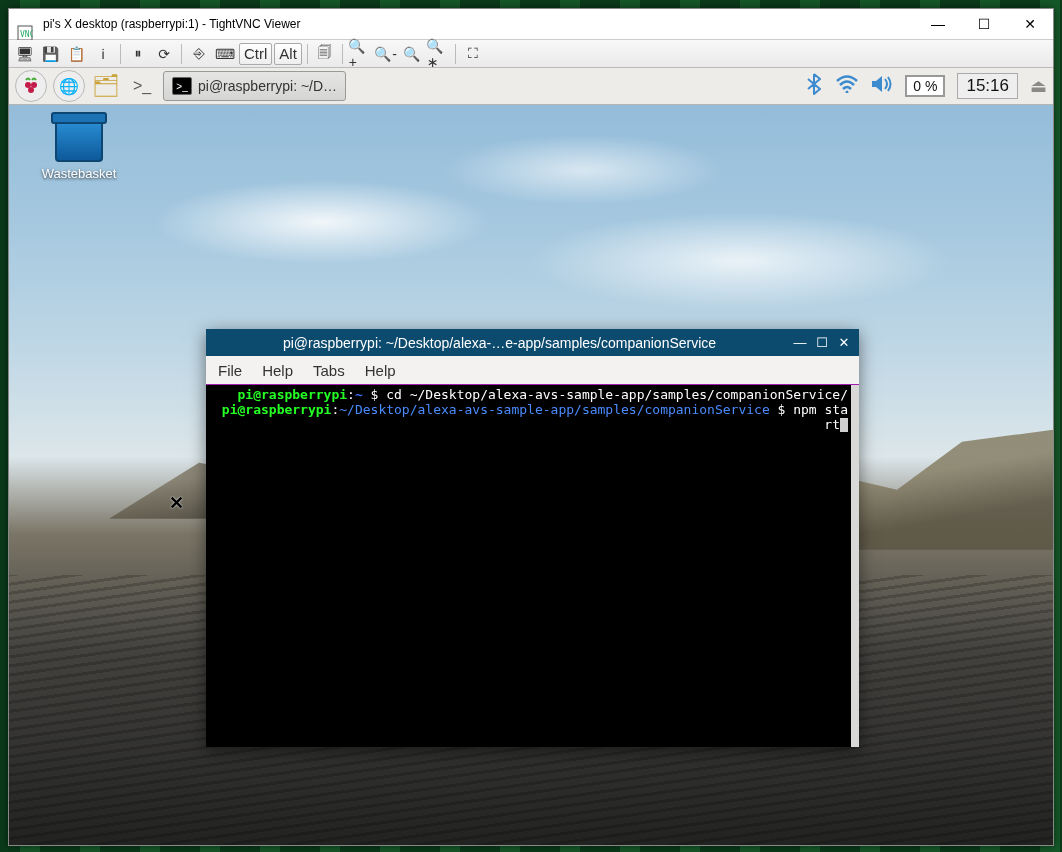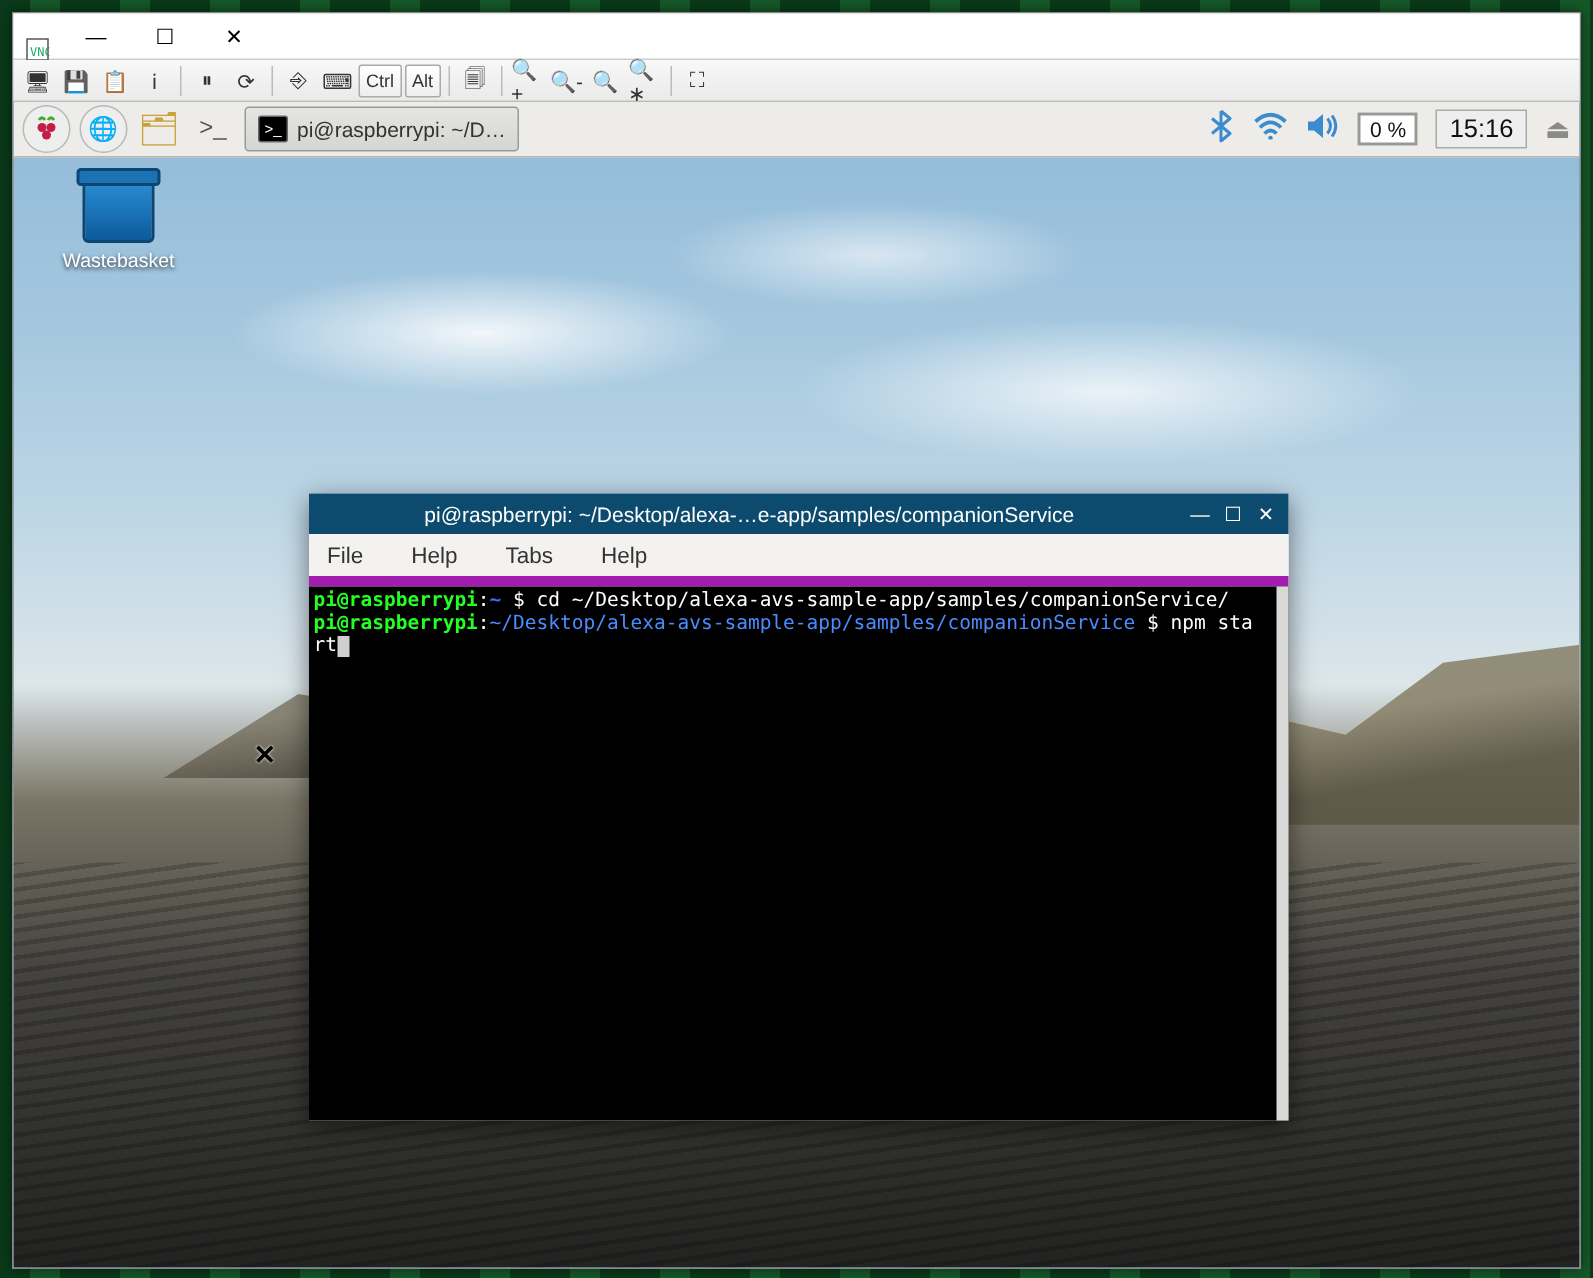--- a/index.html
+++ b/index.html
@@ -30,21 +30,21 @@
     height:27px;background:linear-gradient(#f8f8f8,#eaeaea);
     border-bottom:1px solid #bbb;display:flex;align-items:center;padding:0 4px;gap:2px;
   }
   .tb-icon{
     width:22px;height:22px;border:1px solid transparent;border-radius:2px;
     display:flex;align-items:center;justify-content:center;font-size:14px;color:#333;
   }
   .tb-sep{width:1px;height:20px;background:#bbb;margin:0 3px;}
   .tb-key{
     height:20px;padding:0 4px;border:1px solid #aaa;border-radius:2px;
-    background:linear-gradient(#fff,#eee);font-size:12px;color:#333;
+    background:linear-gradient(#fff,#eee);font-size:15px;color:#333;
     display:flex;align-items:center;
   }
   
   .remote-screen{
     flex:1;position:relative;overflow:hidden;
     background:#3a6a8e;
   }
   
   .wallpaper{
     position:absolute;inset:0;
@@ -141,54 +141,55 @@
     background:#fff;display:flex;flex-direction:column;
     box-shadow:0 4px 16px rgba(0,0,0,.5);
   }
   .term-titlebar{
     height:27px;background:#0c4a6e;color:#fff;display:flex;align-items:center;
     padding:0 6px;font-size:14px;
   }
   .term-titlebar .title{flex:1;text-align:center;white-space:nowrap;overflow:hidden;text-overflow:ellipsis;}
   .term-tb-btn{width:18px;height:18px;margin-left:4px;display:flex;align-items:center;justify-content:center;font-size:13px;color:#fff;}
   .term-menubar{
-    height:28px;background:#f3f2f0;border-bottom:7px solid #a21caf;
-    display:flex;align-items:center;gap:16px;padding:0 4px;font-size:15px;color:#333;
+    height:28px;background:#f3f2f0;border-bottom:1px solid #a21caf;
+    display:flex;align-items:center;gap:4px;padding:0 4px;font-size:15px;color:#333;
   }
   .term-menuitem{padding:3px 8px;border-radius:3px;}
   .term-body{
     flex:1;background:#000;color:#fff;
     font-family:"DejaVu Sans Mono","Menlo",monospace;font-size:13px;line-height:15px;
     padding:2px 3px;overflow:hidden;position:relative;
     border-right:8px solid #d8d8d6; 
   }
   .p-user{color:#24ff24;font-weight:bold;}
   .p-colon{color:#fff;}
   .p-path{color:#3f6fff;font-weight:bold;}
   .p-path2{color:#4a8cff;font-weight:normal;}
   .p-dollar{color:#fff;}
-  .term-line{white-space:pre-wrap;word-break:break-all;}
+  .term-line{white-space:pre-wrap;word-break:break-all;text-align:right;}
   .term-cursor{
     display:inline-block;width:8px;height:14px;background:#cfcfcf;vertical-align:text-bottom;
   }
   
   .u{font-family:Arial,sans-serif;}
 </style>
 </head>
 <body>
 
 <div class="vnc-window">
 
   <div class="vnc-titlebar">
     <span class="icon">
       <svg width="16" height="16" viewBox="0 0 16 16">
         <rect x="1" y="1" width="14" height="14" fill="#fff" stroke="#555"></rect>
         <text x="3" y="12" font-size="8" fill="#2a6" font-family="monospace">VNC</text>
       </svg>
     </span>
+    <span class="title">pi's X desktop (raspberrypi:1) - TightVNC Viewer</span>
     <div class="win-controls">
       <div class="win-ctrl">—</div>
       <div class="win-ctrl">☐</div>
       <div class="win-ctrl close">✕</div>
     </div>
   </div>
 
   <div class="vnc-toolbar">
     <div class="tb-icon u">🖥</div>
     <div class="tb-icon u">💾</div>

